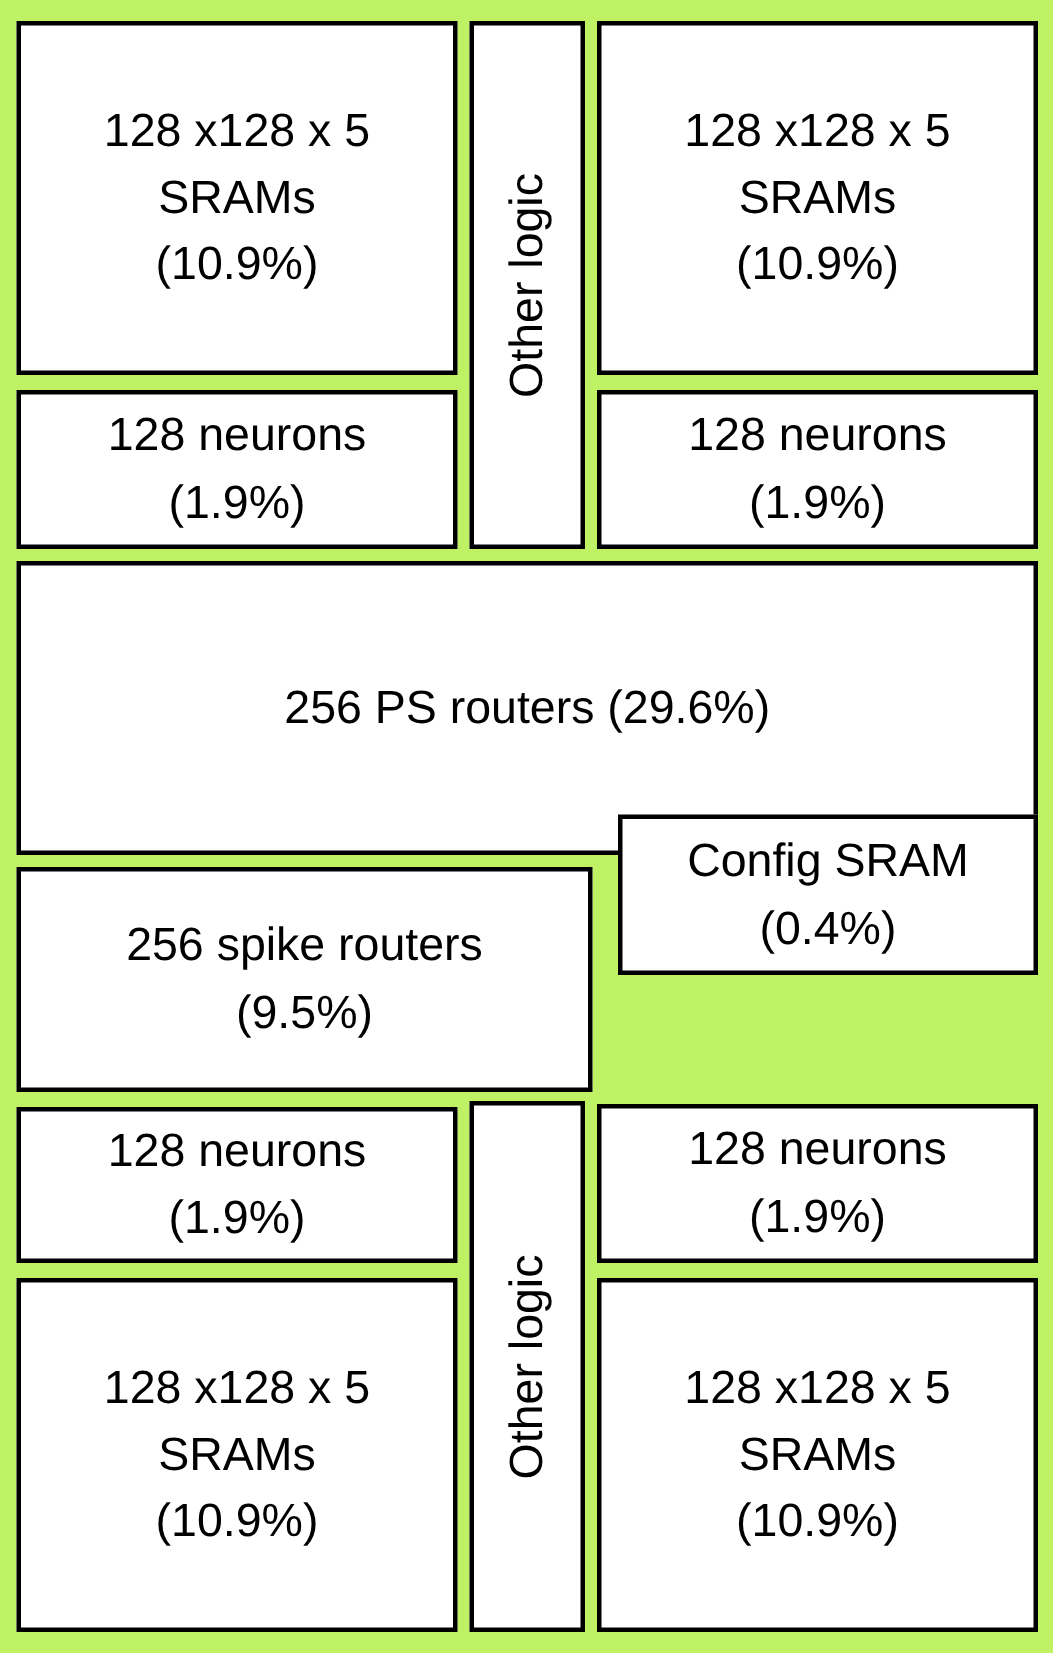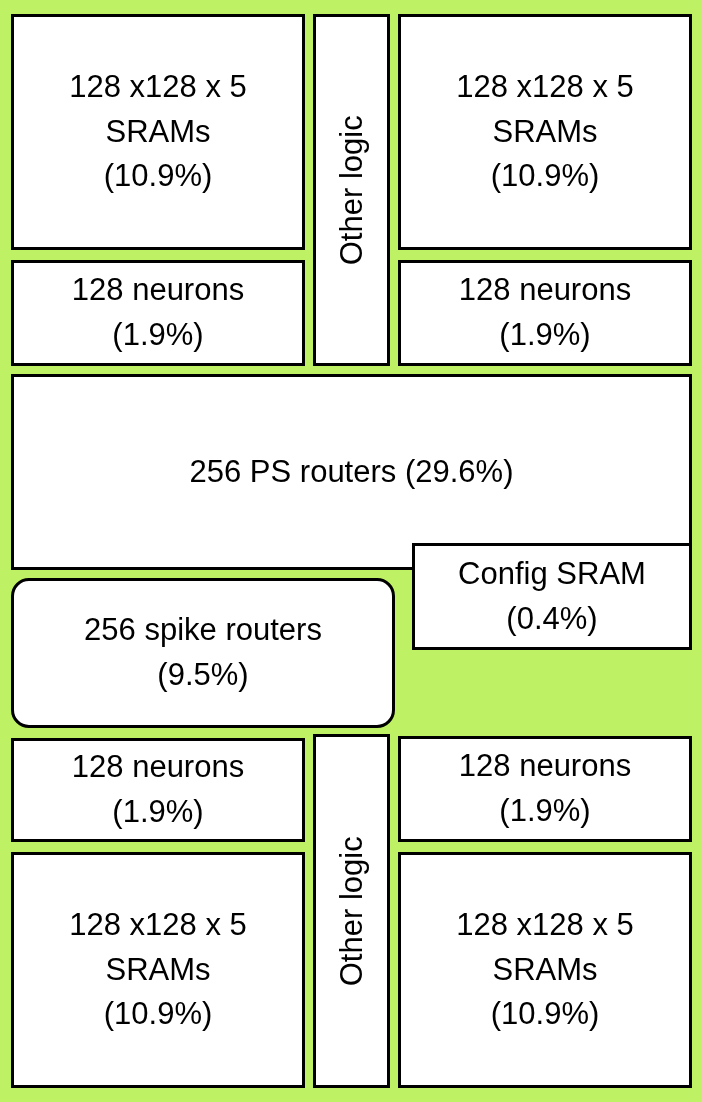--- a/index.html
+++ b/index.html
@@ -40,21 +40,21 @@
 
   
   .tl-sram    { left: 11px;  top: 14px;  width: 294px; height: 236px; }
   .tl-neurons { left: 11px;  top: 260px; width: 294px; height: 106px; }
   .t-other    { left: 313px; top: 14px;  width: 77px;  height: 352px; }
   .tr-sram    { left: 398px; top: 14px;  width: 294px; height: 236px; }
   .tr-neurons { left: 398px; top: 260px; width: 294px; height: 106px; }
 
   
   .ps         { left: 11px;  top: 374px; width: 681px; height: 196px; text-align: center; }
-  .spike      { left: 11px;  top: 578px; width: 384px; height: 150px; border-radius: 18px; }
+  .spike      { left: 11px;  top: 578px; width: 384px; height: 150px; }
   .config     { left: 412px; top: 543px; width: 280px; height: 107px; }
 
   
   .bl-neurons { left: 11px;  top: 738px; width: 294px; height: 104px; }
   .bl-sram    { left: 11px;  top: 852px; width: 294px; height: 236px; }
   .b-other    { left: 313px; top: 734px; width: 77px;  height: 354px; }
   .br-neurons { left: 398px; top: 736px; width: 294px; height: 106px; }
   .br-sram    { left: 398px; top: 852px; width: 294px; height: 236px; }
 </style>
 </head>

